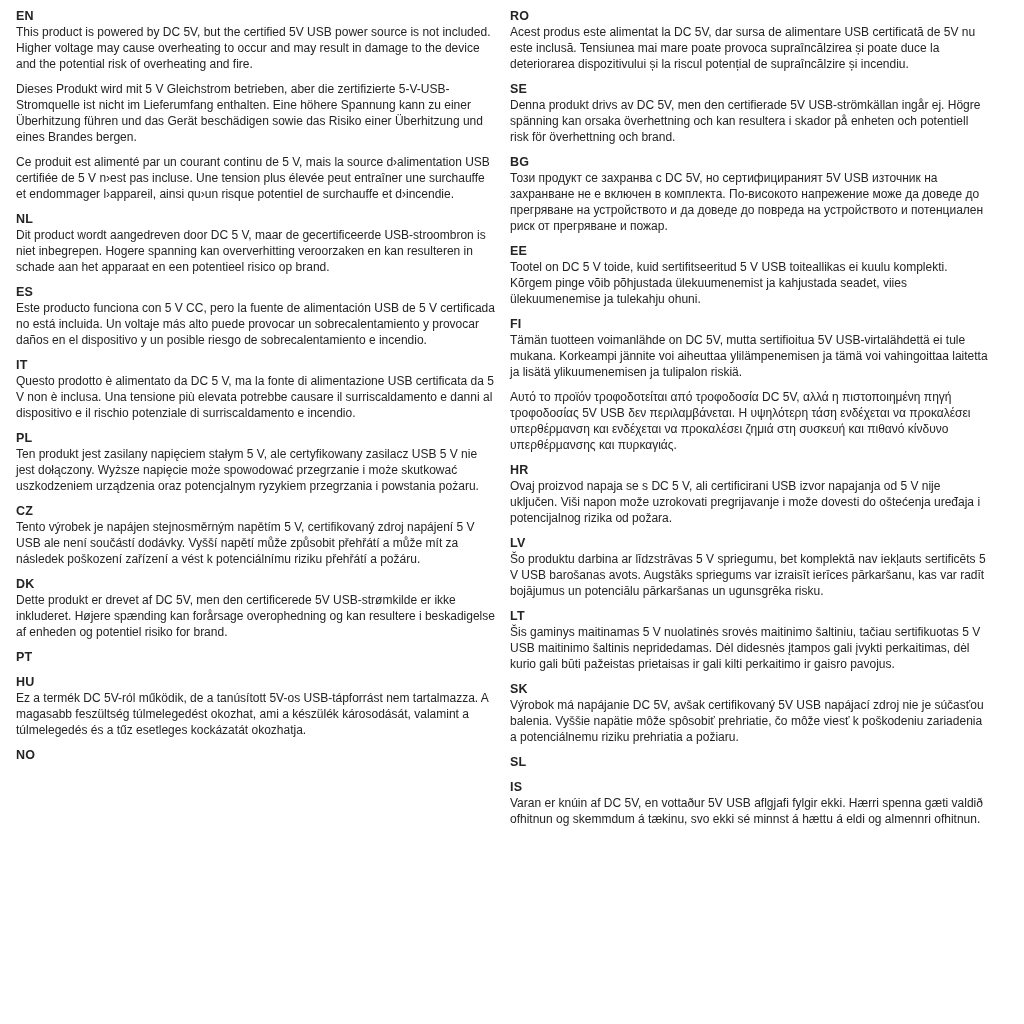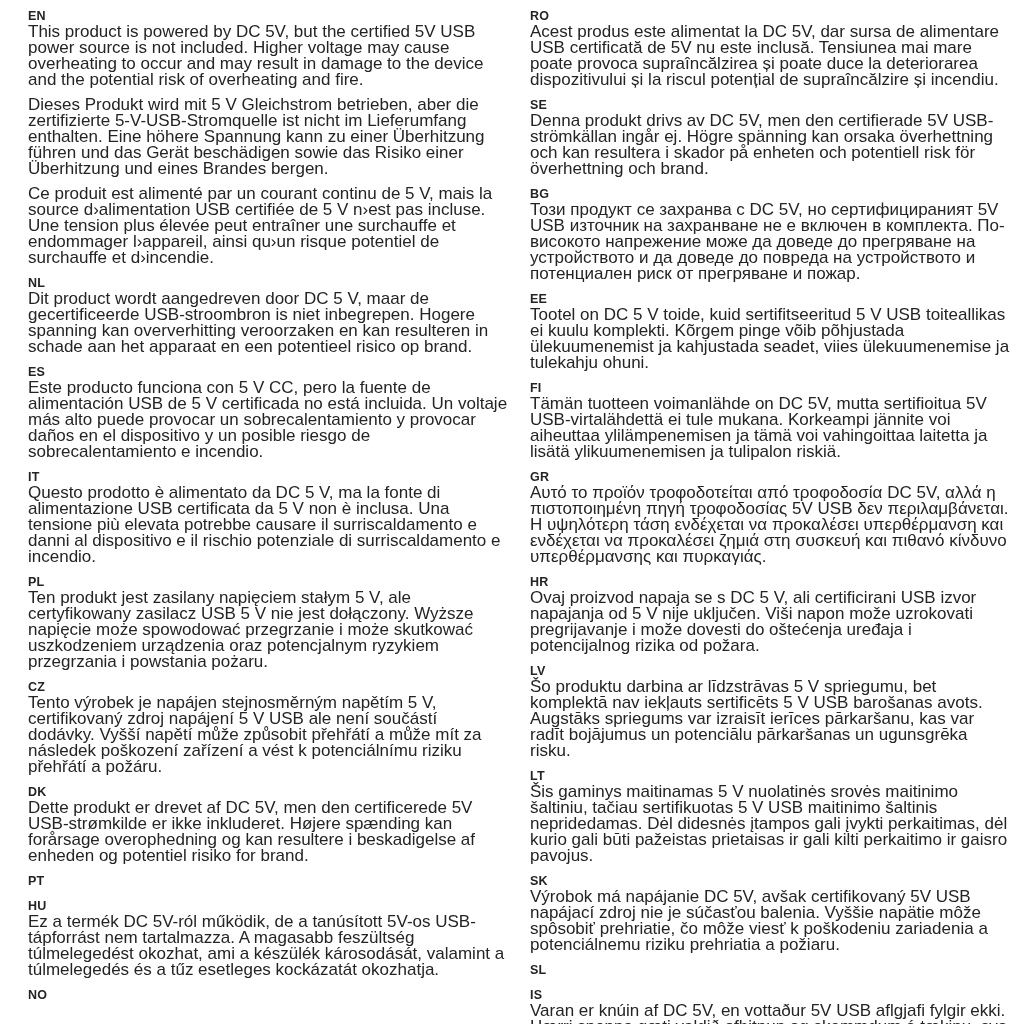--- a/index.html
+++ b/index.html
@@ -6,40 +6,40 @@
   html, body {
     width: 1024px;
     height: 1024px;
     background: #ffffff;
     font-family: "Liberation Sans", "DejaVu Sans", sans-serif;
     color: #242424;
     overflow: hidden;
   }
   .page {
     display: flex;
-    gap: 22px;
-    padding: 8px 22px 0 28px;
+    gap: 14px;
+    padding: 8px 22px 0 16px;
     width: 1024px;
     height: 1024px;
   }
   .col {
     width: 480px;
     flex: 0 0 480px;
   }
   .lang-block {
     margin-bottom: 9px;
   }
   .lang-code {
     font-size: 12.5px;
     font-weight: bold;
     line-height: 16px;
     letter-spacing: 0.2px;
   }
   .lang-text {
-    font-size: 17px;
+    font-size: 12px;
     line-height: 16px;
   }
 </style>
 </head>
 <body>
 
 <div class="page">
 
   <div class="col">
     <section class="lang-block">
@@ -103,21 +103,20 @@
     </section>
     <section class="lang-block">
       <h2 class="lang-code">EE</h2>
       <p class="lang-text">Tootel on DC 5 V toide, kuid sertifitseeritud 5 V USB toiteallikas ei kuulu komplekti. Kõrgem pinge võib põhjustada ülekuumenemist ja kahjustada seadet, viies ülekuumenemise ja tulekahju ohuni.</p>
     </section>
     <section class="lang-block">
       <h2 class="lang-code">FI</h2>
       <p class="lang-text">Tämän tuotteen voimanlähde on DC 5V, mutta sertifioitua 5V USB-virtalähdettä ei tule mukana. Korkeampi jännite voi aiheuttaa ylilämpenemisen ja tämä voi vahingoittaa laitetta ja lisätä ylikuumenemisen ja tulipalon riskiä.</p>
     </section>
     <section class="lang-block">
-      <h2 class="lang-code">GR</h2>
       <p class="lang-text">Αυτό το προϊόν τροφοδοτείται από τροφοδοσία DC 5V, αλλά η πιστοποιημένη πηγή τροφοδοσίας 5V USB δεν περιλαμβάνεται. Η υψηλότερη τάση ενδέχεται να προκαλέσει υπερθέρμανση και ενδέχεται να προκαλέσει ζημιά στη συσκευή και πιθανό κίνδυνο υπερθέρμανσης και πυρκαγιάς.</p>
     </section>
     <section class="lang-block">
       <h2 class="lang-code">HR</h2>
       <p class="lang-text">Ovaj proizvod napaja se s DC 5 V, ali certificirani USB izvor napajanja od 5 V nije uključen. Viši napon može uzrokovati pregrijavanje i može dovesti do oštećenja uređaja i potencijalnog rizika od požara.</p>
     </section>
     <section class="lang-block">
       <h2 class="lang-code">LV</h2>
       <p class="lang-text">Šo produktu darbina ar līdzstrāvas 5 V spriegumu, bet komplektā nav iekļauts sertificēts 5 V USB barošanas avots. Augstāks spriegums var izraisīt ierīces pārkaršanu, kas var radīt bojājumus un potenciālu pārkaršanas un ugunsgrēka risku.</p>
     </section>

